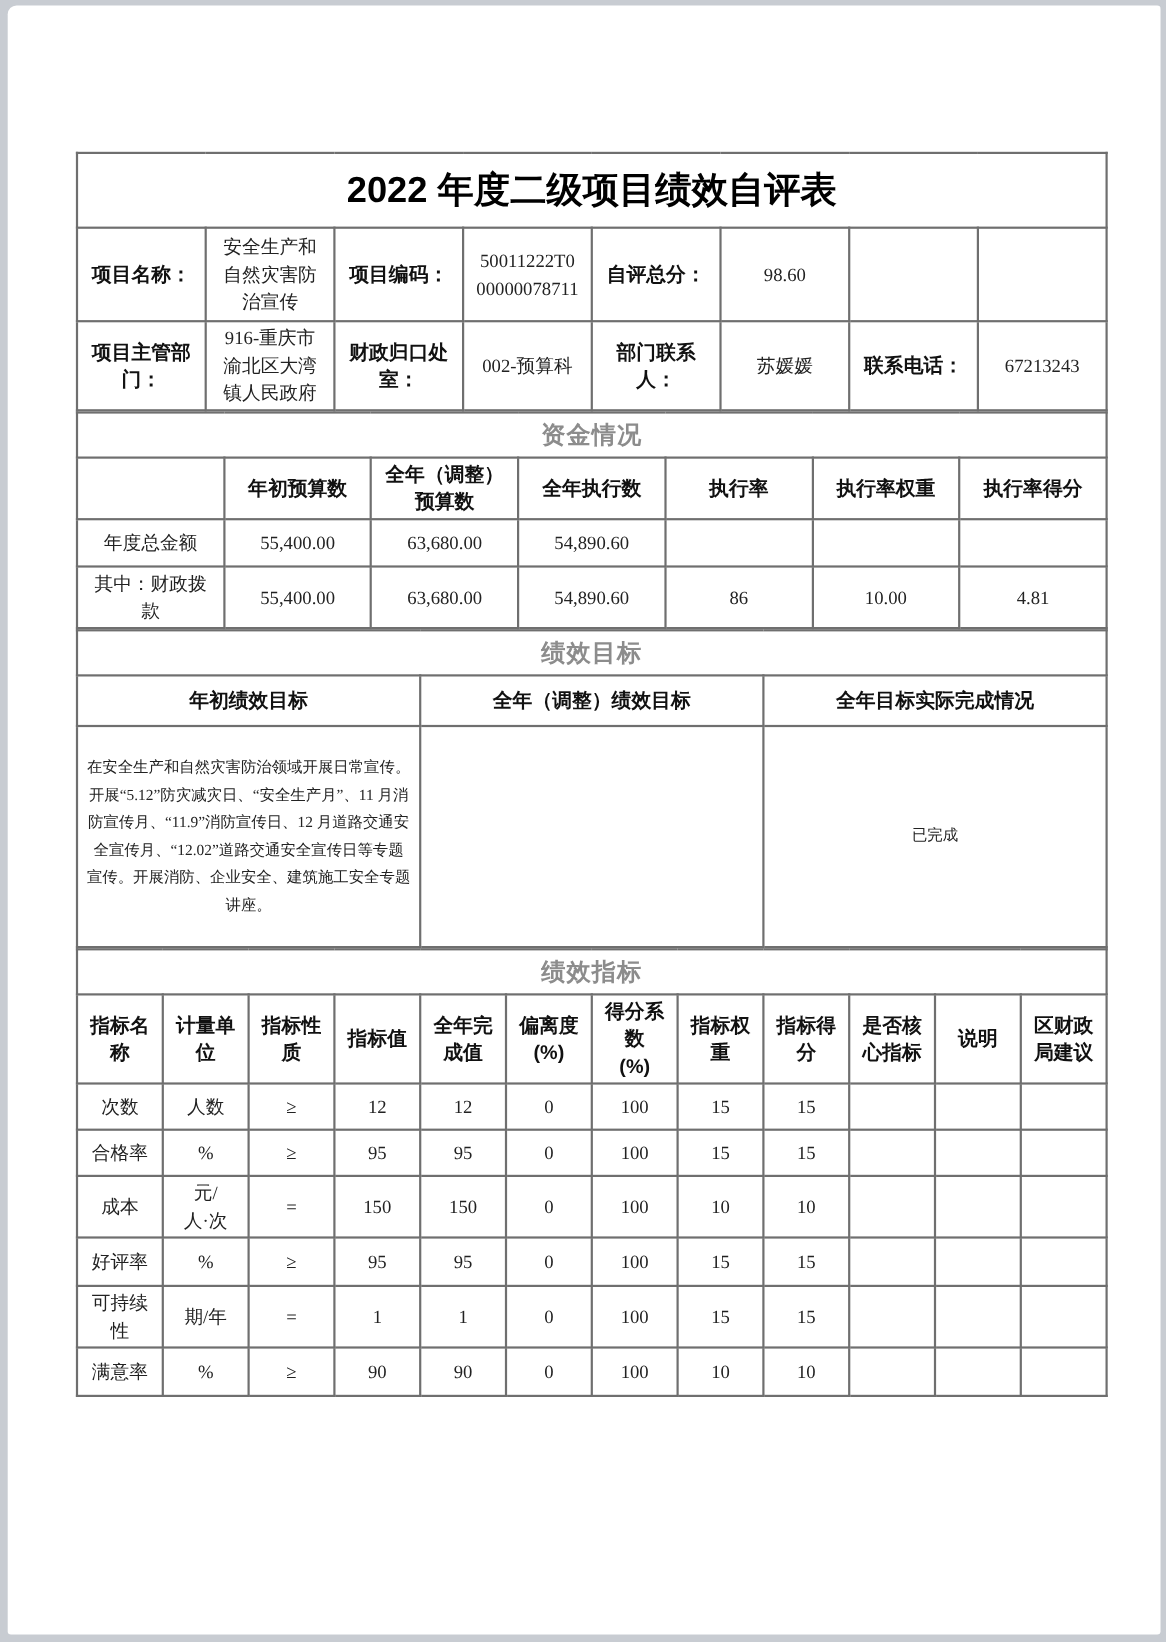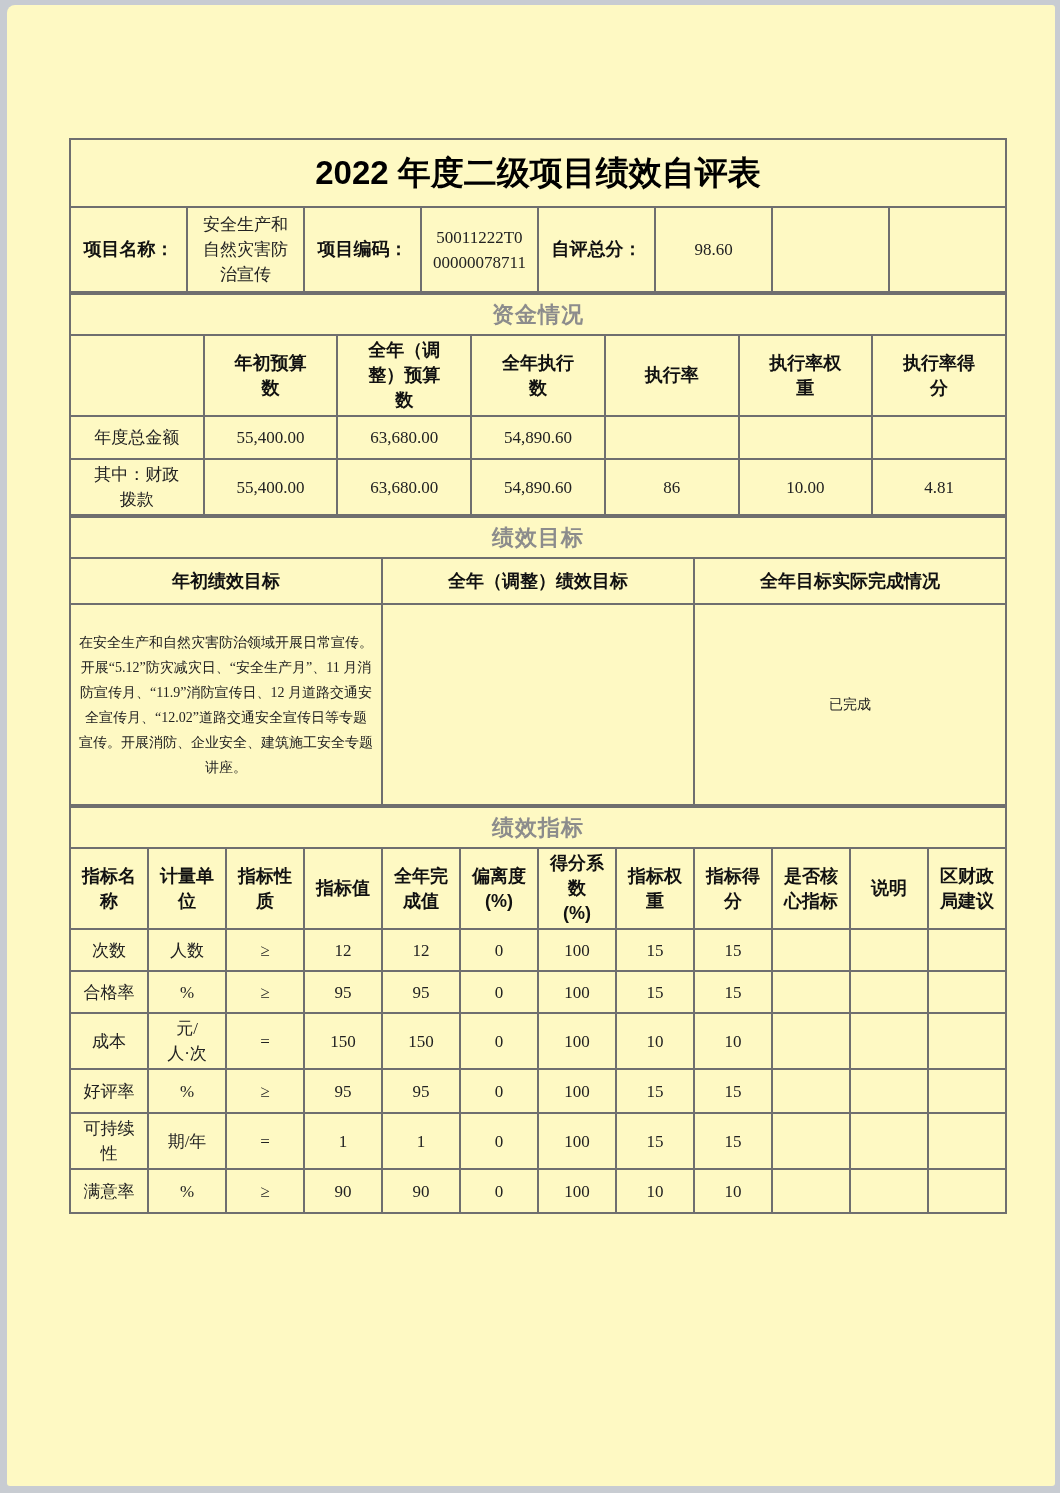--- a/index.html
+++ b/index.html
@@ -4,21 +4,21 @@
 <style>
   html,body{margin:0;padding:0;}
   body{
     width:1060px;height:1493px;position:relative;
     background:#c8ccd2;
     font-family:"Liberation Sans","DejaVu Sans",sans-serif;
     color:#1f1f1f;
   }
   .page{
     position:absolute;left:7px;top:5px;width:1048px;height:1481px;
-    background:#fef9c3;border-radius:8px 3px 3px 3px;text-decoration:underline;
+    background:#ffffff;border-radius:8px 3px 3px 3px;text-decoration:underline;
   }
   .doc{
     position:absolute;left:62px;top:133px;width:938px;
   }
   table{
     width:100%;border-collapse:collapse;table-layout:fixed;
   }
   td{
     border:2px solid #6f6f6f;
     text-align:center;vertical-align:middle;
@@ -41,21 +41,21 @@
     font-weight:normal;font-size:17px;color:#222;
   }
   .brk{word-break:break-all;}
   
   .sect{
     font-weight:bold;font-size:22px;color:#8c8c8c;
     border-left:2px solid #6f6f6f;border-right:2px solid #6f6f6f;
     letter-spacing:1px;
   }
   .info-table td{padding:2px 11px;}
-  .funds-table td{padding:2px 22px;}
+  .funds-table td{padding:2px 10px;}
   .goals-table td{padding:2px 8px;}
   .goals-table .goal-text{font-size:14px;line-height:25px;padding:4px 8px;}
   .ind-table td{padding:2px 5px;}
 </style>
 </head>
 <body>
 
 <div class="page">
   <div class="doc">
 
@@ -76,20 +76,30 @@
       </tr>
       <tr style="height:85px;">
         <td class="lbl">项目名称：</td>
         <td class="val">安全生产和自然灾害防治宣传</td>
         <td class="lbl">项目编码：</td>
         <td class="val brk">50011222T000000078711</td>
         <td class="lbl">自评总分：</td>
         <td class="val">98.60</td>
         <td></td>
         <td></td>
+      </tr>
+      <tr style="height:75px;">
+        <td class="lbl">项目主管部门：</td>
+        <td class="val">916-重庆市渝北区大湾镇人民政府</td>
+        <td class="lbl">财政归口处室：</td>
+        <td class="val">002-预算科</td>
+        <td class="lbl">部门联系人：</td>
+        <td class="val">苏媛媛</td>
+        <td class="lbl">联系电话：</td>
+        <td class="val">67213243</td>
       </tr>
     </tbody>
       </table>
 
     <table class="funds-table">
       <colgroup>
           <col>
           <col>
           <col>
           <col>

